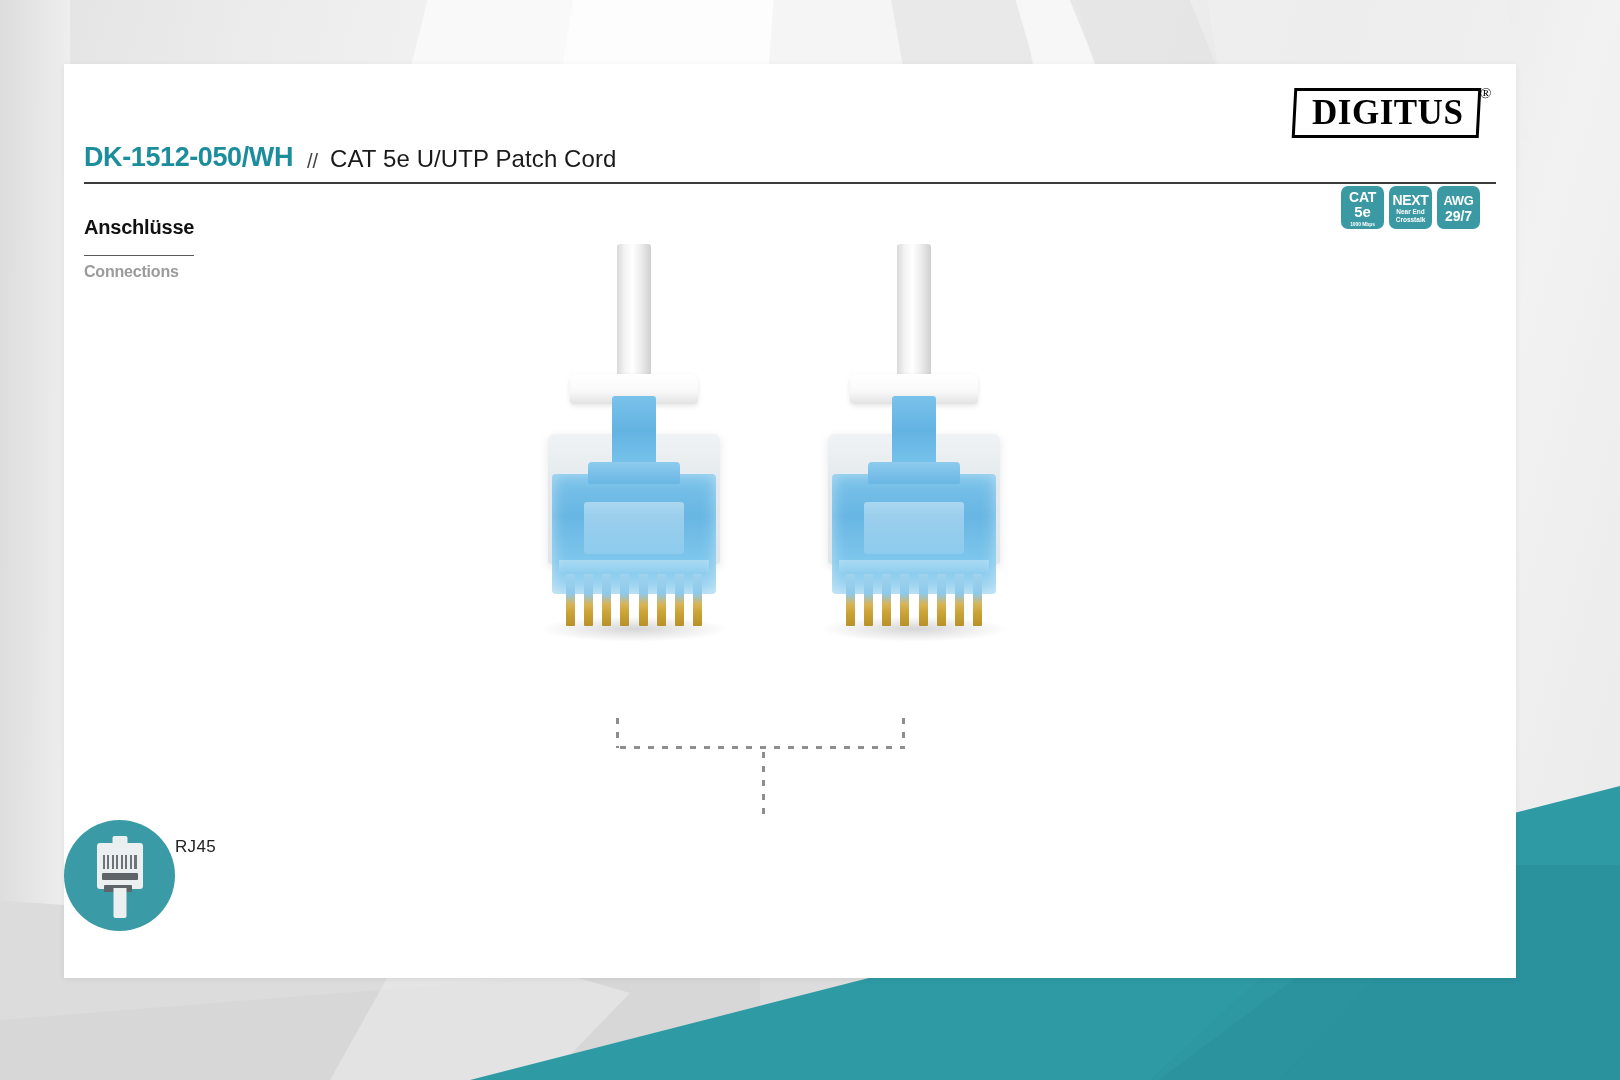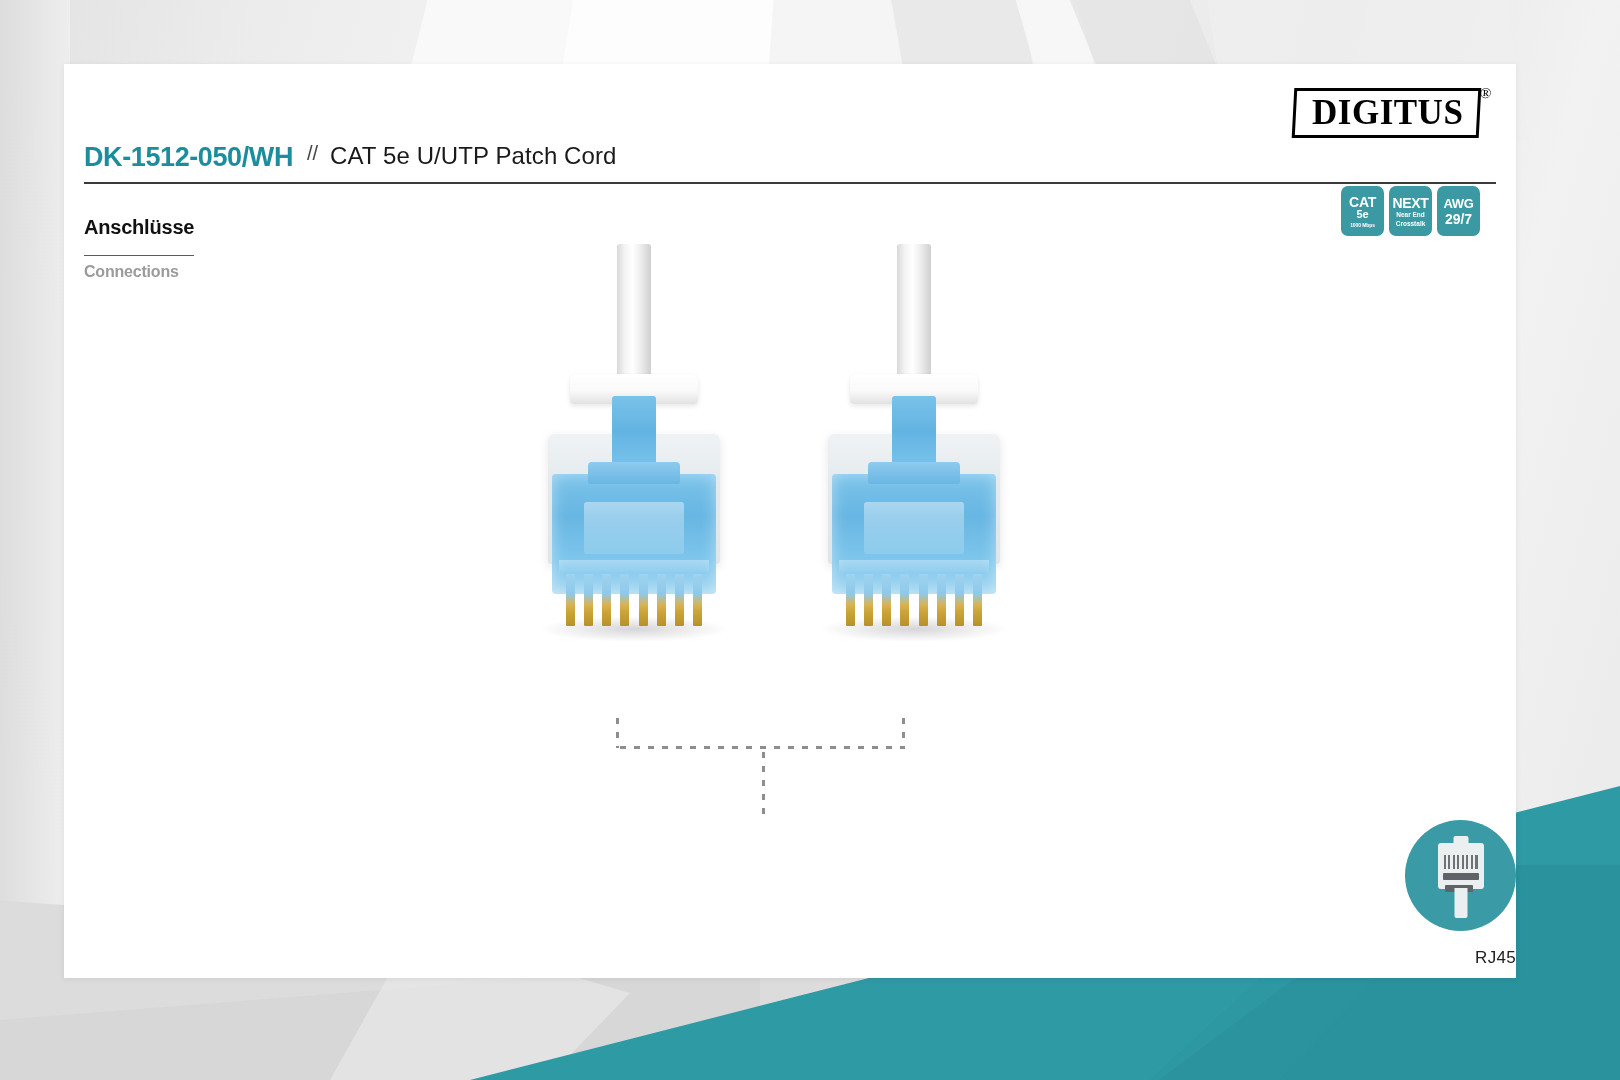--- a/index.html
+++ b/index.html
@@ -115,21 +115,21 @@
   .logo-reg {
     position:absolute; right:-13px; top:-6px;
     font-family:"Liberation Serif", serif;
     font-size:15px; color:#000;
   }
 
   
   .title-row {
     position:absolute; left:20px; top:78px;
     width:1412px;
-    display:flex; align-items:flex-start; gap:0;
+    display:flex; align-items:flex-end; gap:0;
     padding-bottom:6px;
   }
   .sku {
     font-size:27px; font-weight:700; color:#1c8d9c;
     letter-spacing:-.4px;
   }
   .sep {
     font-size:20px; color:#444; margin:0 12px 0 14px; font-weight:400;
   }
   .desc {
@@ -139,31 +139,31 @@
     position:absolute; left:20px; top:118px; width:1412px;
     height:2px; background:#3b3b3b;
   }
 
   
   .badges {
     position:absolute; right:36px; top:122px;
     display:flex; gap:5px;
   }
   .badge {
-    width:43px; height:50px;
+    width:43px; height:43px;
     background:#3a99a3;
     border-radius:7px;
     color:#fff;
     display:flex; flex-direction:column;
     align-items:center; justify-content:center;
     line-height:1;
     padding-top:1px;
   }
   .badge .b1 { font-size:14px; font-weight:700; letter-spacing:-.3px; }
-  .badge .b2 { font-size:11px; font-weight:700; margin-top:0; }
+  .badge .b2 { font-size:15px; font-weight:700; margin-top:0; }
   .badge .b3 { font-size:5px; font-weight:700; margin-top:3px; letter-spacing:-.1px; }
   .badge.small-stack .b2s { font-size:6.5px; font-weight:700; margin-top:2px; }
   .badge.awg .b1 { font-size:13px; }
   .badge.awg .b2 { font-size:14px; font-weight:700; margin-top:2px; }
 
   
   .section {
     position:absolute; left:20px; top:152px;
   }
   .sec-de {
@@ -276,21 +276,21 @@
     background-repeat: repeat-y;
   }
   .bracket-left  { left:552px; top:470px; height:34px; }
   .bracket-right { left:838px; top:470px; height:34px; }
   .bracket-top   { left:552px; top:502px; width:289px; }
   .bracket-down  { left:698px; top:504px; height:72px; }
 
   
   .rj-wrap {
     position:absolute; left:0; top:576px; width:1452px;
-    display:flex; flex-direction:column; align-items:flex-end;
+    display:flex; flex-direction:row; align-items:flex-start;
   }
   .rj-circle {
     width:111px; height:111px; border-radius:50%;
     background:#3a9aa5;
     position:relative;
     display:flex; align-items:center; justify-content:center;
   }
   .rj-plug { position:relative; width:46px; height:80px; }
   .rj-tab {
     position:absolute; left:50%; transform:translateX(-50%);

